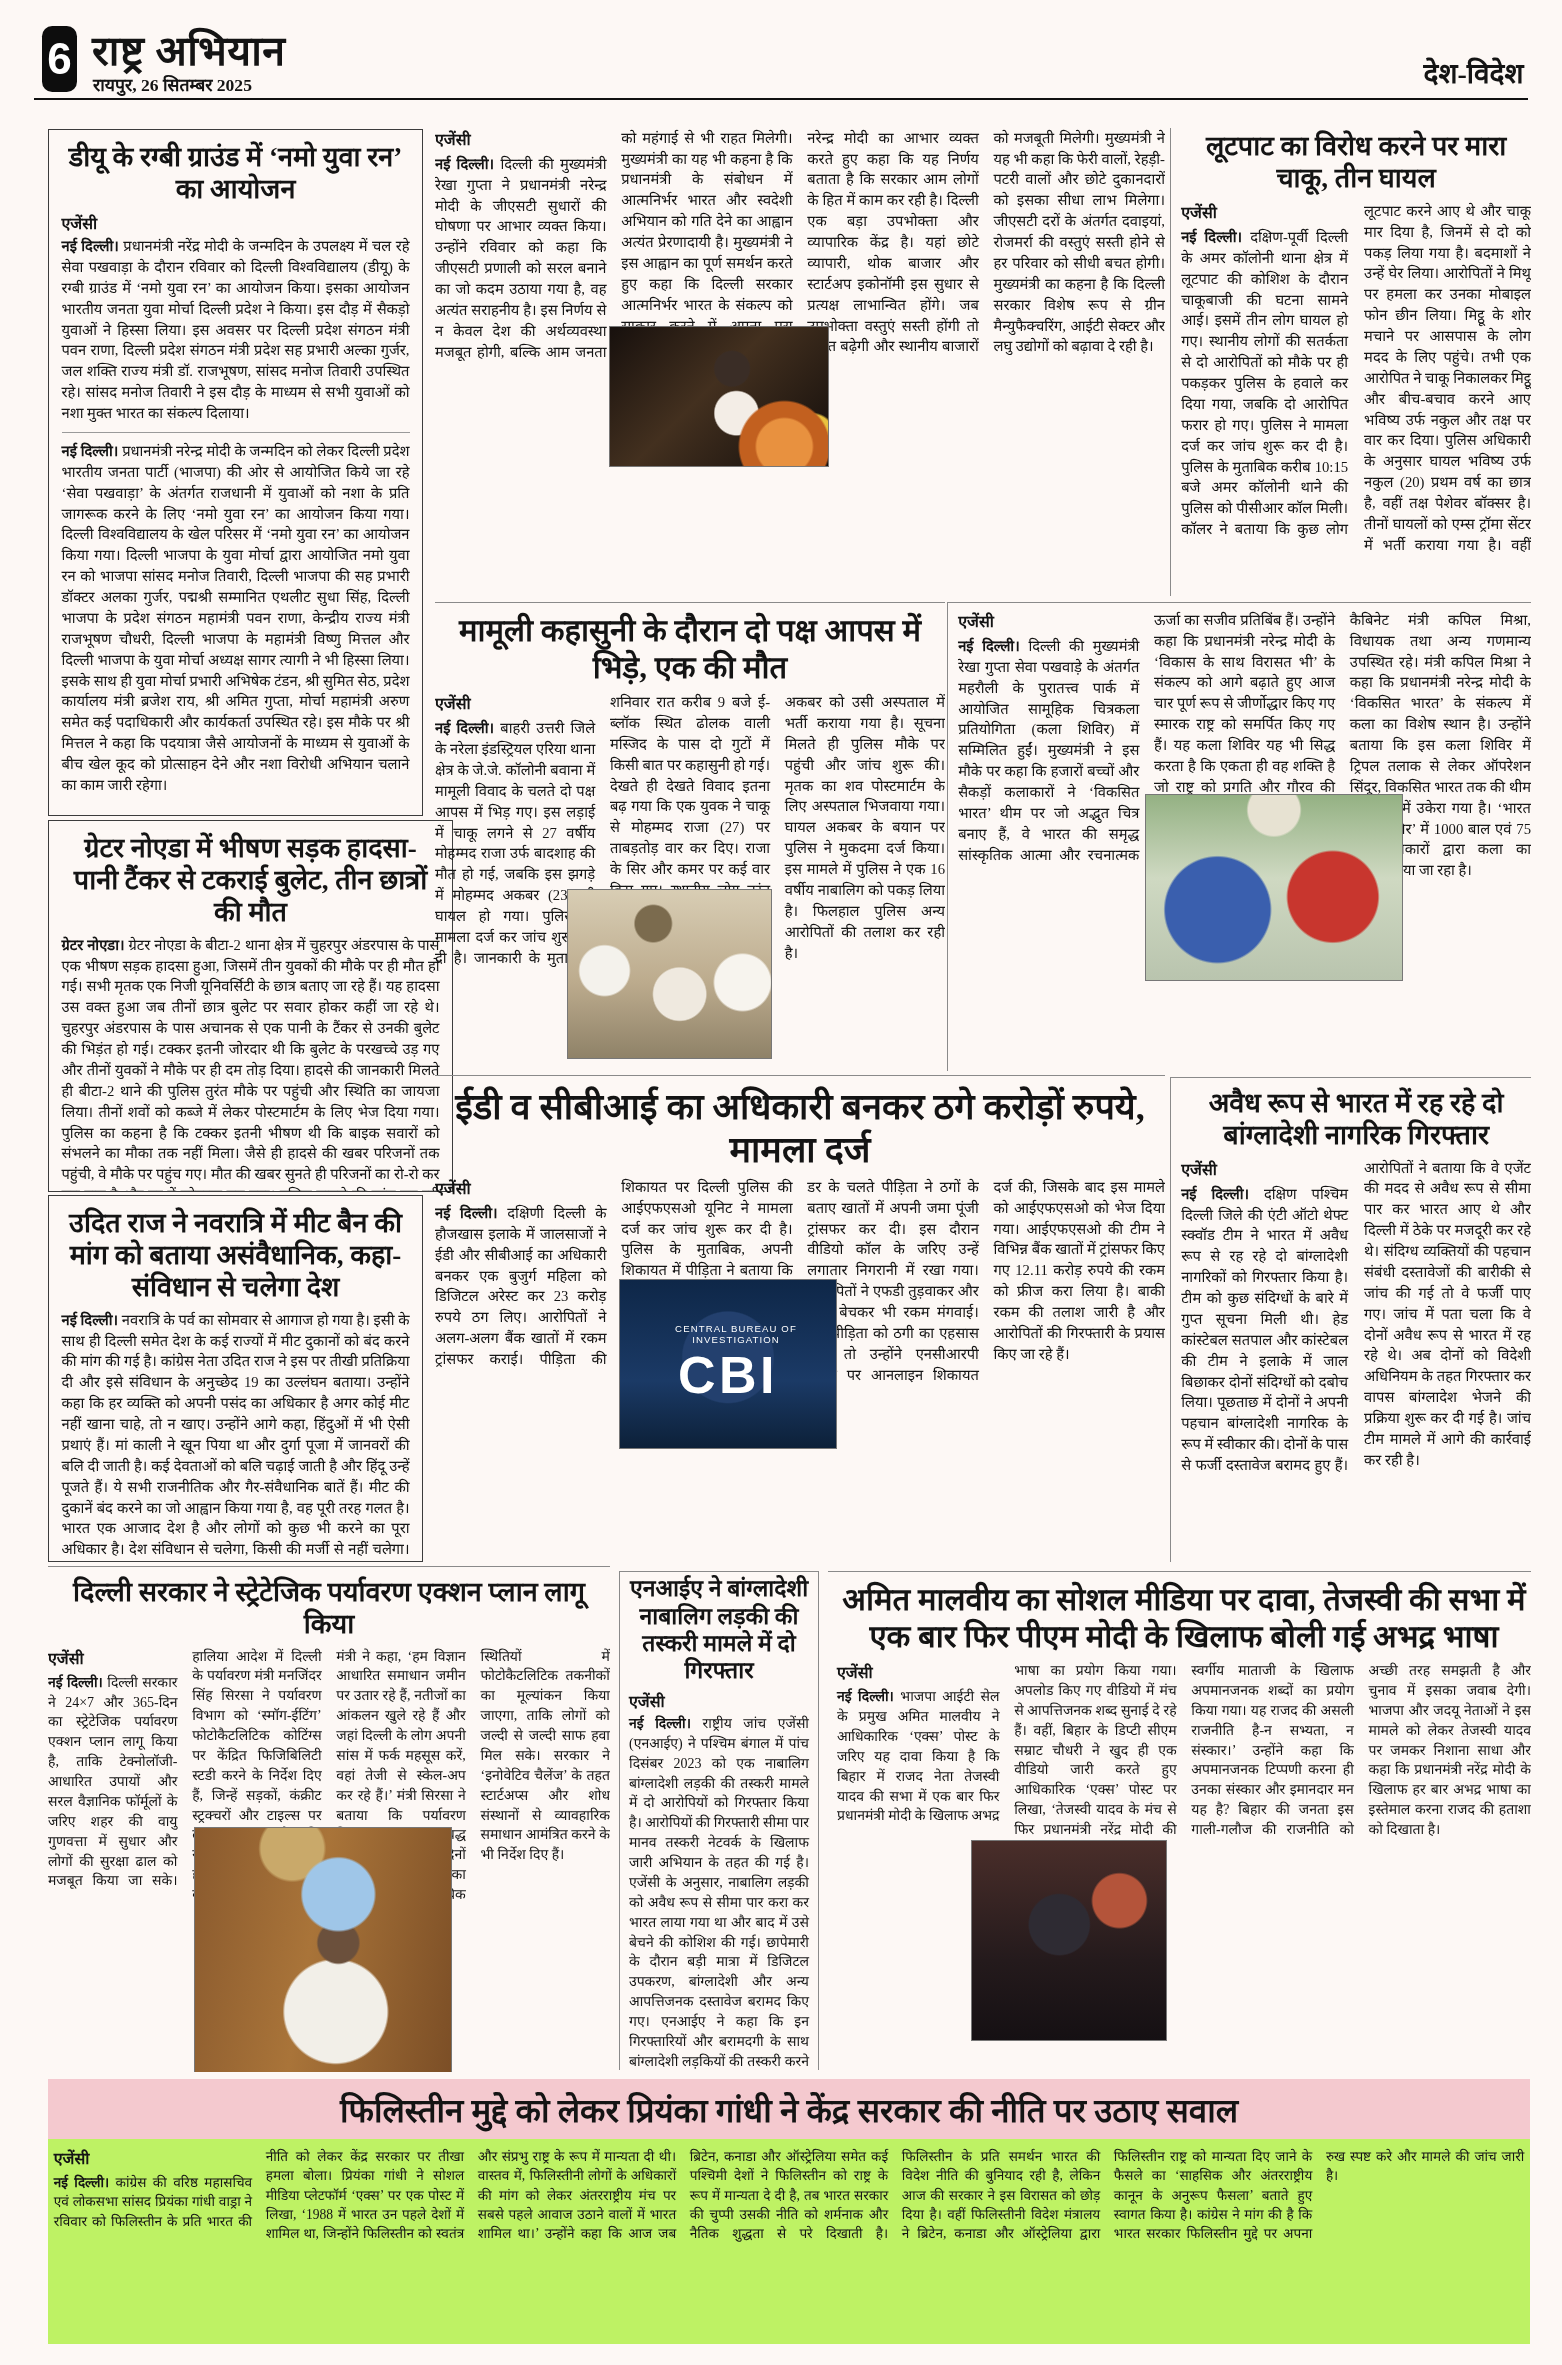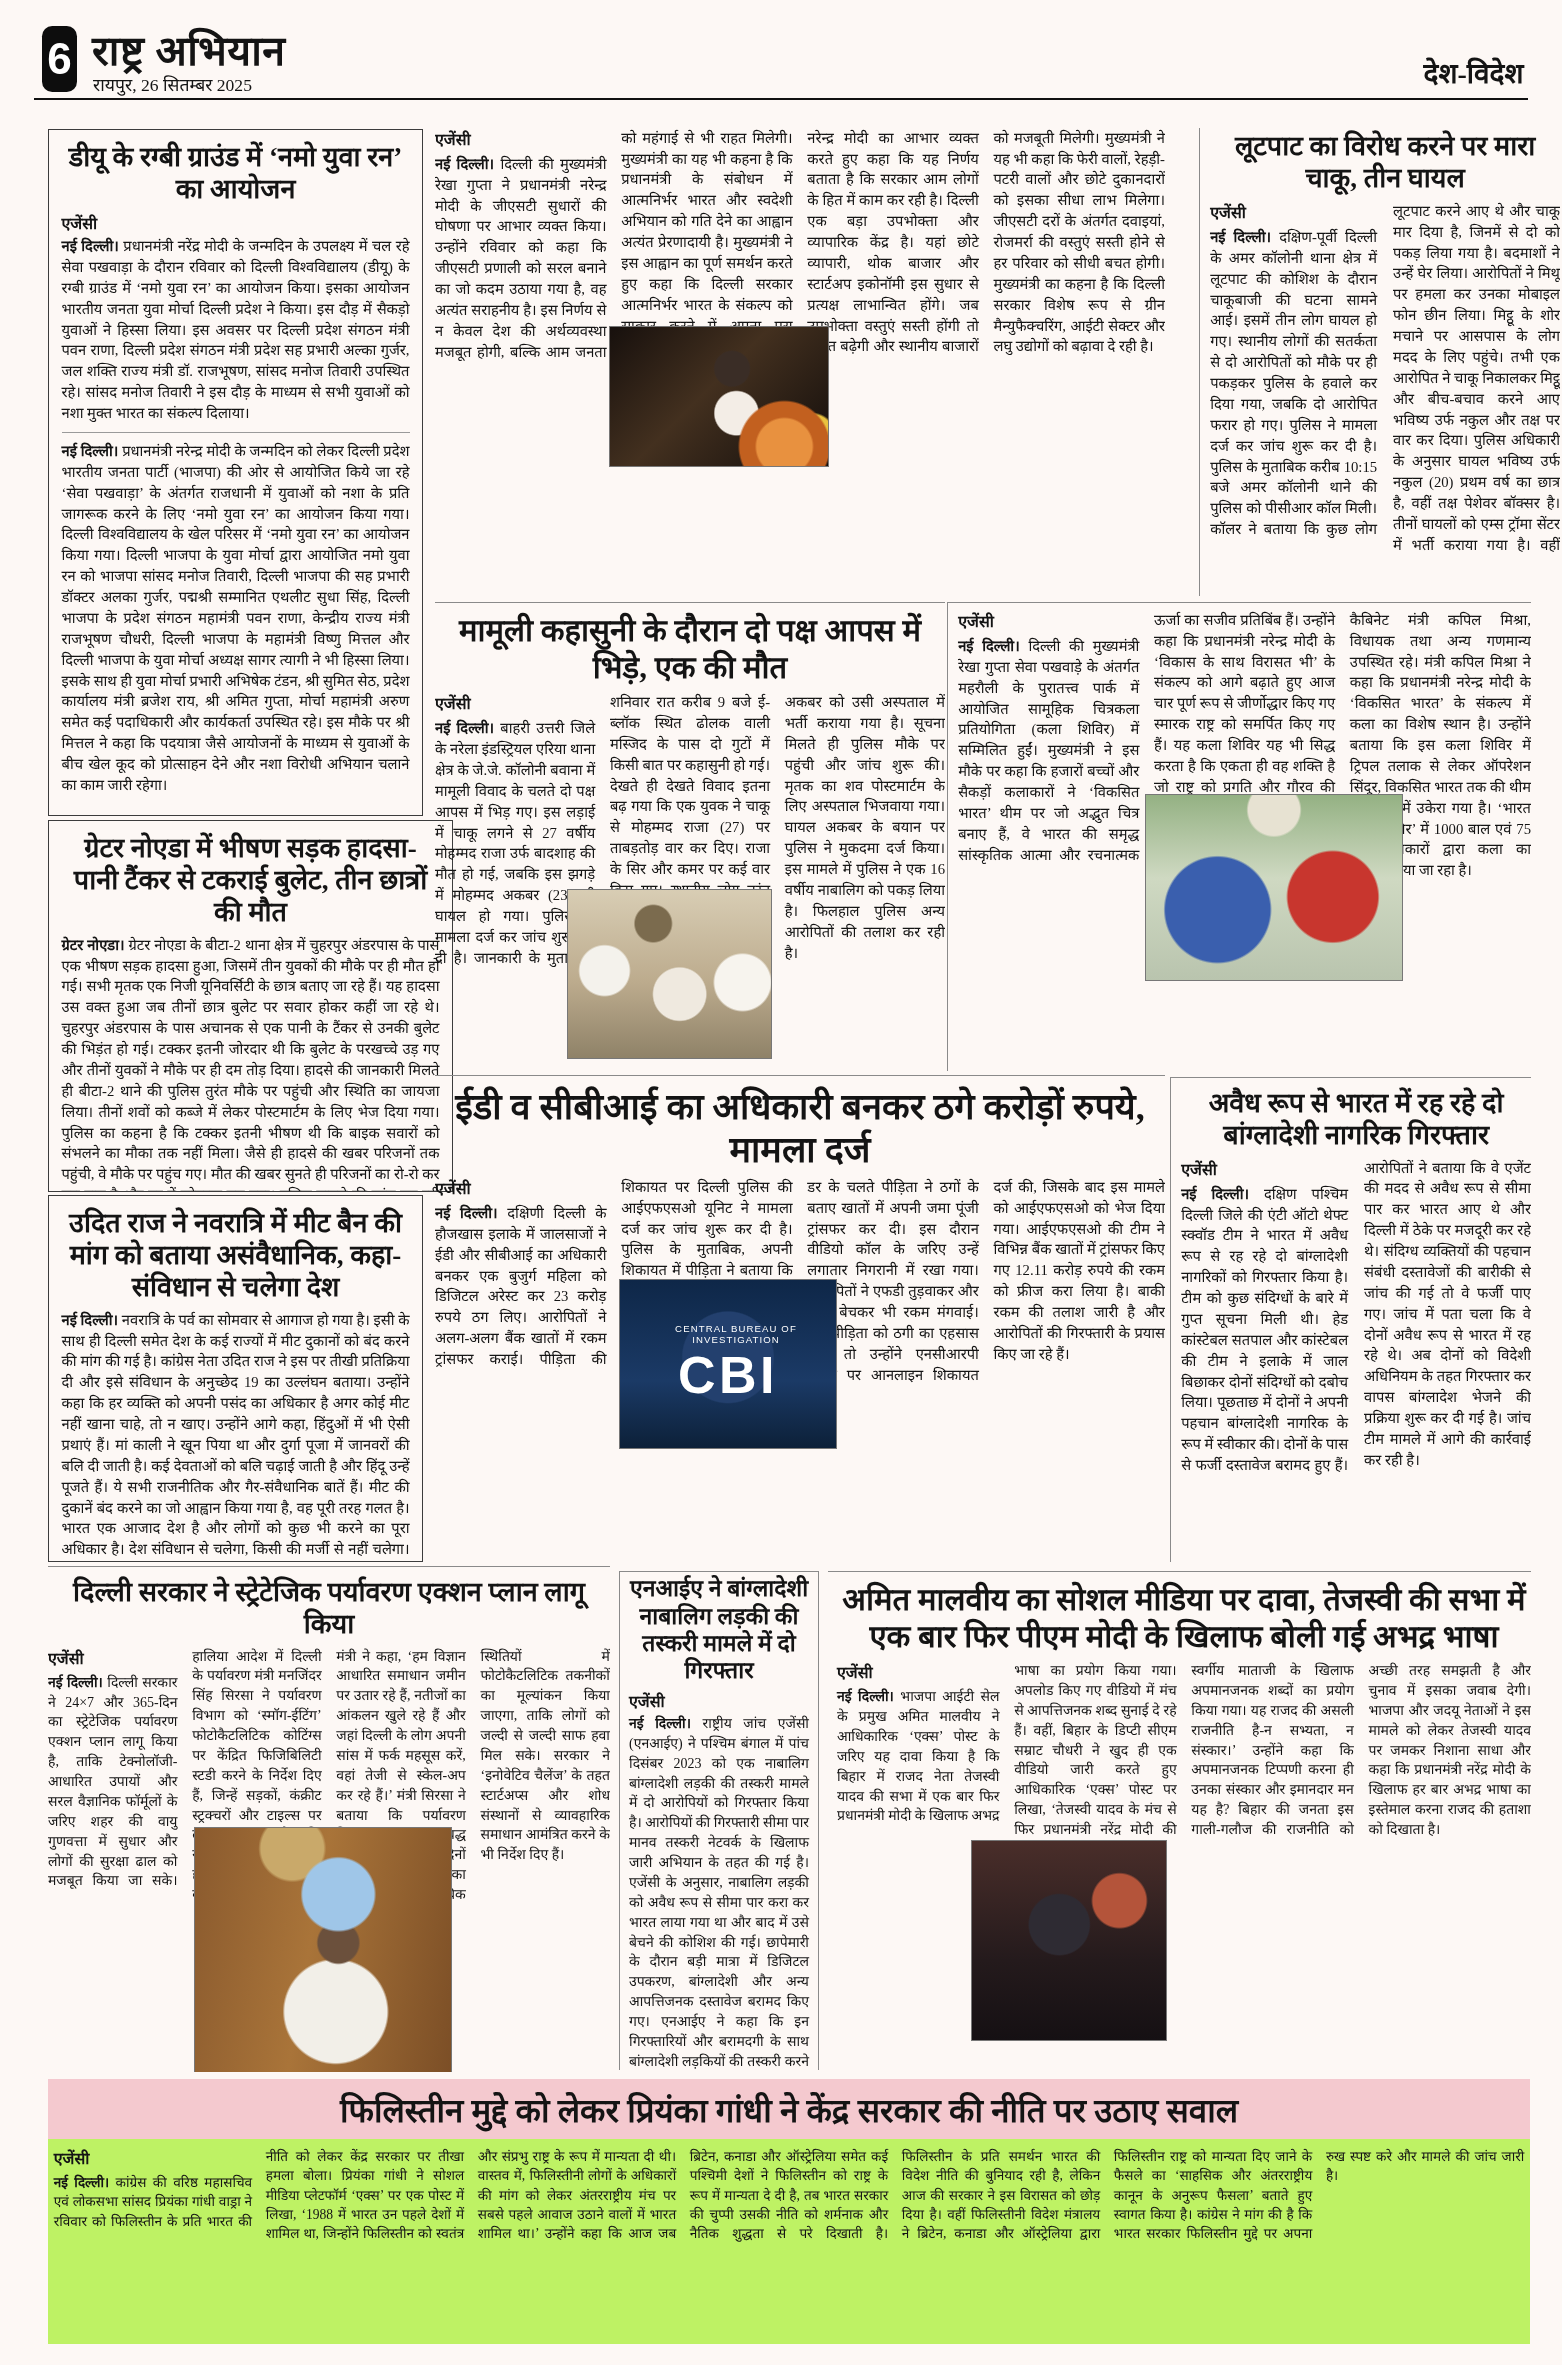--- a/index.html
+++ b/index.html
@@ -7,21 +7,21 @@
     position:relative;width:1562px;height:2366px;margin:0 auto;
     background:#fdf8f5;color:#141414;
     font-family:"Liberation Serif", serif;overflow:hidden;
   }
   
   .header{position:absolute;left:34px;top:23px;width:1494px;height:75px;border-bottom:2.3px solid #111;}
   .page-badge{position:absolute;left:8px;top:3.4px;width:35px;height:66px;background:#0d0d0d;border-radius:10.2px;
     color:#fff;font-size:44px;font-weight:bold;display:flex;align-items:center;justify-content:center;
     font-family:"Liberation Sans",sans-serif;}
   .masthead-title{position:absolute;left:58px;top:-2.3px;font-size:41px;font-weight:bold;letter-spacing:0.6px;}
-  .masthead-date{position:absolute;left:59px;top:49px;font-size:17.6px;font-weight:normal;}
+  .masthead-date{position:absolute;left:59px;top:49px;font-size:17.6px;font-weight:bold;}
   .section-label{position:absolute;right:4.5px;top:29.5px;font-size:28px;font-weight:bold;}
   
   .article{position:absolute;box-sizing:border-box;overflow:hidden;}
   .boxed{border:1.1px solid #3c3c3c;padding:9px 12.5px;}
   h1,h2,h3{margin:3.4px 0 5.7px 0;text-align:center;font-weight:bold;line-height:1.18;}
   .hl-xl{font-size:36px;}
   .hl-lg{font-size:31px;}
   .hl-md{font-size:27px;}
   .hl-sm{font-size:23px;}
   .byline{font-weight:bold;font-size:16px;margin:1.1px 0 2.3px 0;}
@@ -80,21 +80,21 @@
       radial-gradient(circle at 45% 42%, #2e2b33 0 19%, rgba(0,0,0,0) 20%),
       radial-gradient(circle at 76% 30%, #b4543a 0 13%, rgba(0,0,0,0) 14%),
       linear-gradient(180deg,#4a2e2a 0%,#241a1c 60%,#151013 100%);
   }
   
   #box-du{left:48px;top:129px;width:375px;height:687px;}
   #box-noida{left:48px;top:820px;width:405px;height:372px;font-family:Liberation Serif, serif;}
   #box-udit{left:48px;top:1195px;width:375px;height:367px;}
   #art-gst{left:435px;top:122px;width:730px;height:475px;}
   .gst-content{position:relative;height:340px;margin-top:5.7px;}
-  #art-loot{left:1170px;top:128px;width:361px;height:468px;margin-left:29px;}
+  #art-loot{left:1170px;top:128px;width:361px;height:468px;}
   #art-fight{left:435px;top:602px;width:510px;height:469px;}
   .fight-content{position:relative;height:374px;}
   #art-children{left:947px;top:602px;width:584px;height:469px;}
   .children-content{position:relative;height:374px;}
   #art-cbi{left:435px;top:1075px;width:730px;height:486px;}
   .cbi-content{position:relative;height:363px;}
   #art-bangla{left:1170px;top:1077px;width:361px;height:485px;}
   #art-env{left:48px;top:1566px;width:562px;height:506px;}
   .env-content{position:relative;height:438px;}
   #art-nia{left:619px;top:1571px;width:200px;height:499px;padding:0 9px;}

